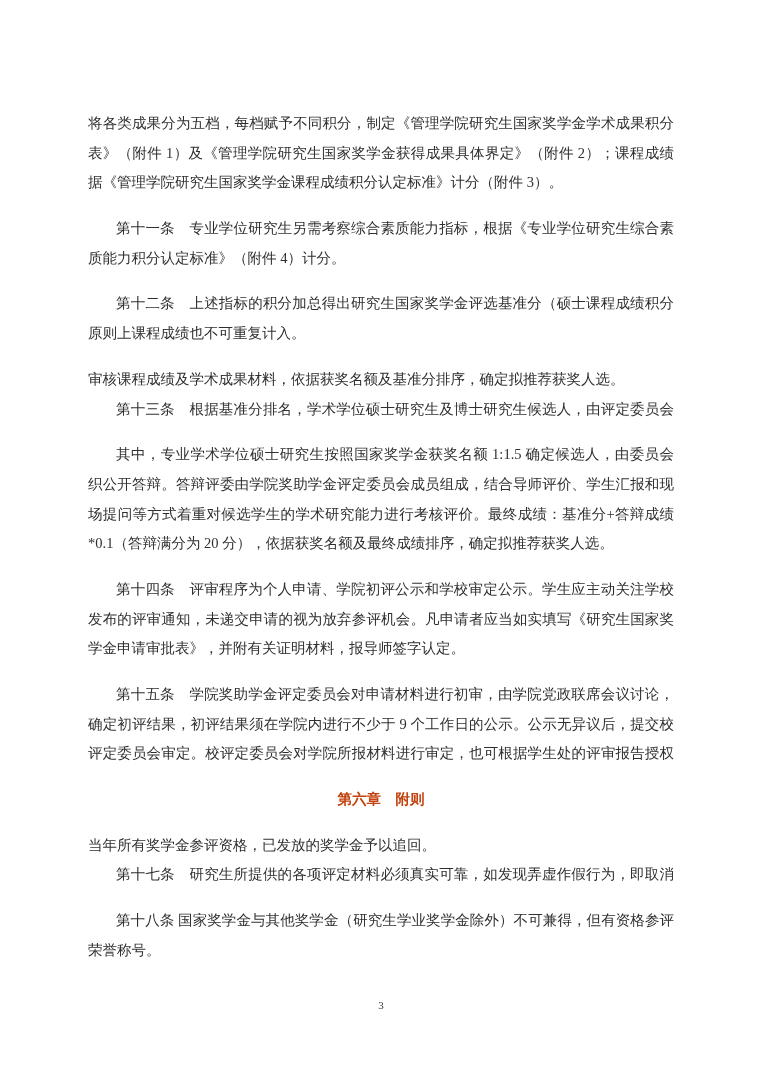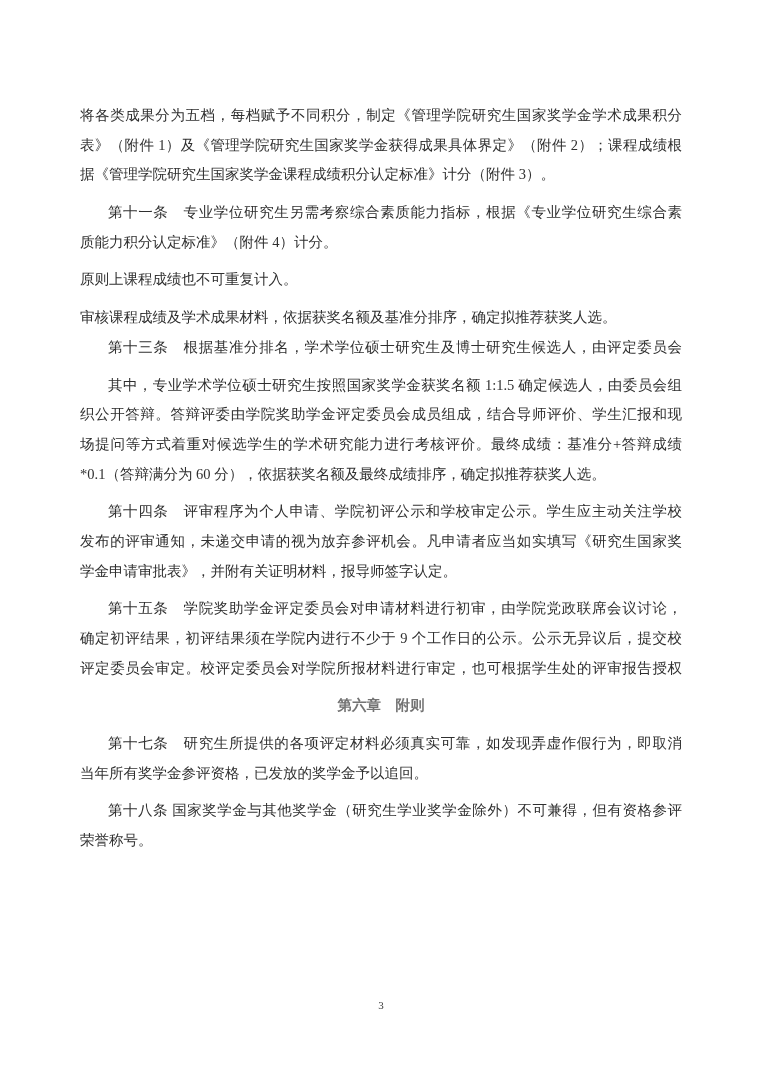--- a/index.html
+++ b/index.html
@@ -17,38 +17,38 @@
   }
   .content {
     position: absolute;
     left: 72px;
     top: 93px;
     width: 618px;
     color: #2f2f2f;
     font-size: 14.5px;
     overflow: hidden;
   }
-  .para { margin: 8px; padding: 0; }
+  .para { margin: 16px; padding: 0; }
   .line {
     height: 29.7px;
     line-height: 29.7px;
     text-align: justify;
     text-align-last: justify;
     overflow: hidden;
   }
   .line.indent { text-indent: 28px; }
   .line.para-end {
     text-align: right;
     text-align-last: left;
   }
   .line.heading {
     font-weight: 700;
     text-align: center;
     text-align-last: center;
-    color: #737373;
+    color: #c2410c;
   }
   .footer {
     position: absolute;
     left: 0;
     right: 0;
     top: 995px;
     height: 20px;
     line-height: 20px;
     text-align: center;
     font-size: 11px;
@@ -63,46 +63,47 @@
       <div class="para">
         <div class="line">将各类成果分为五档，每档赋予不同积分，制定《管理学院研究生国家奖学金学术成果积分</div>
         <div class="line">表》（附件 1）及《管理学院研究生国家奖学金获得成果具体界定》（附件 2）；课程成绩根</div>
         <div class="line para-end">据《管理学院研究生国家奖学金课程成绩积分认定标准》计分（附件 3）。</div>
       </div>
       <div class="para">
         <div class="line indent">第十一条　专业学位研究生另需考察综合素质能力指标，根据《专业学位研究生综合素</div>
         <div class="line para-end">质能力积分认定标准》（附件 4）计分。</div>
       </div>
       <div class="para">
+        <div class="line indent">第十二条　上述指标的积分加总得出研究生国家奖学金评选基准分（硕士课程成绩积分</div>
         <div class="line para-end">原则上课程成绩也不可重复计入。</div>
       </div>
       <div class="para">
         <div class="line para-end">审核课程成绩及学术成果材料，依据获奖名额及基准分排序，确定拟推荐获奖人选。</div>
         <div class="line indent">第十三条　根据基准分排名，学术学位硕士研究生及博士研究生候选人，由评定委员会</div>
       </div>
       <div class="para">
         <div class="line indent">其中，专业学术学位硕士研究生按照国家奖学金获奖名额 1:1.5 确定候选人，由委员会组</div>
         <div class="line">织公开答辩。答辩评委由学院奖助学金评定委员会成员组成，结合导师评价、学生汇报和现</div>
         <div class="line">场提问等方式着重对候选学生的学术研究能力进行考核评价。最终成绩：基准分+答辩成绩</div>
-        <div class="line para-end">*0.1（答辩满分为 60 分），依据获奖名额及最终成绩排序，确定拟推荐获奖人选。</div>
+        <div class="line para-end">*0.1（答辩满分为 20 分），依据获奖名额及最终成绩排序，确定拟推荐获奖人选。</div>
       </div>
       <div class="para">
         <div class="line indent">第十四条　评审程序为个人申请、学院初评公示和学校审定公示。学生应主动关注学校</div>
         <div class="line">发布的评审通知，未递交申请的视为放弃参评机会。凡申请者应当如实填写《研究生国家奖</div>
         <div class="line para-end">学金申请审批表》，并附有关证明材料，报导师签字认定。</div>
       </div>
       <div class="para">
         <div class="line indent">第十五条　学院奖助学金评定委员会对申请材料进行初审，由学院党政联席会议讨论，</div>
         <div class="line">确定初评结果，初评结果须在学院内进行不少于 9 个工作日的公示。公示无异议后，提交校</div>
         <div class="line">评定委员会审定。校评定委员会对学院所报材料进行审定，也可根据学生处的评审报告授权</div>
       </div>
       <div class="line heading">第六章　附则</div>
       <div class="para">
+        <div class="line para-end">当年所有奖学金参评资格，已发放的奖学金予以追回。</div>
         <div class="line indent">第十七条　研究生所提供的各项评定材料必须真实可靠，如发现弄虚作假行为，即取消</div>
-        <div class="line para-end">当年所有奖学金参评资格，已发放的奖学金予以追回。</div>
       </div>
       <div class="para">
         <div class="line indent">第十八条 国家奖学金与其他奖学金（研究生学业奖学金除外）不可兼得，但有资格参评</div>
         <div class="line para-end">荣誉称号。</div>
       </div>
     </div>
   <div class="footer">3</div>
 </div>
 
 </body></html>

